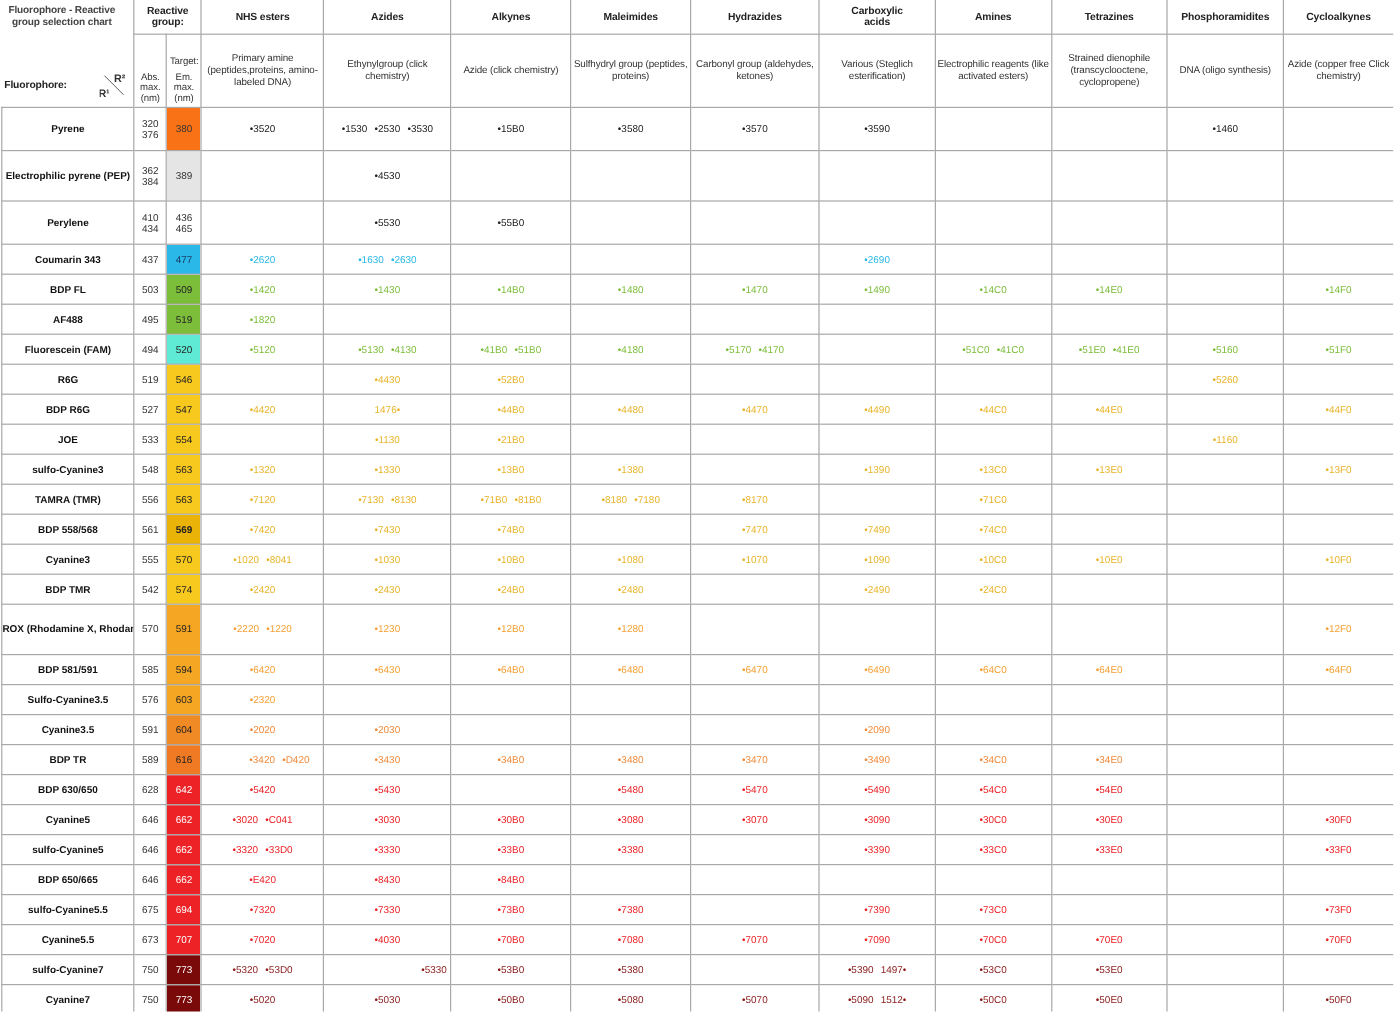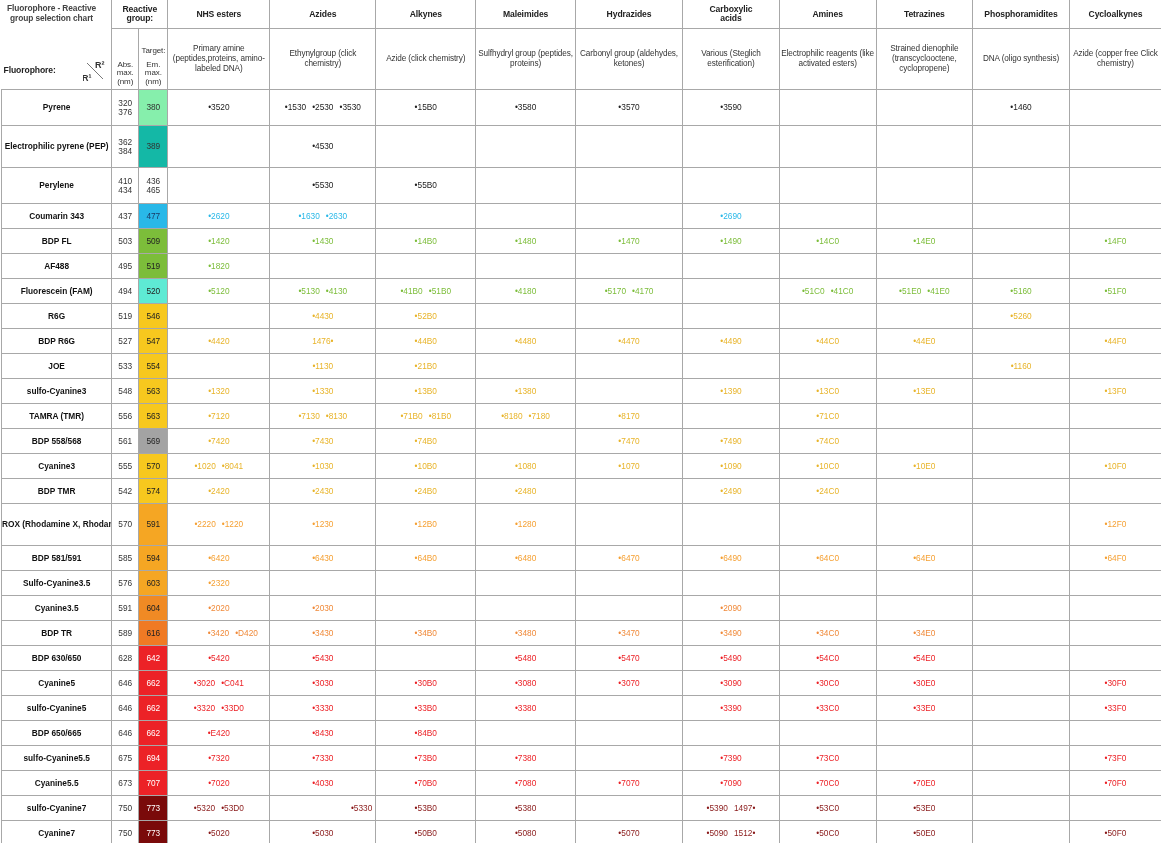--- a/index.html
+++ b/index.html
@@ -86,39 +86,39 @@
       <th class="hdr-sub" style="border-right:none">Azide (copper free Click chemistry)</th>
     </tr>
   </thead>
   <tbody id="chart-body">
       <tr class="row tall">
         <td class="name">Pyrene</td>
         <td class="abs">
           <div>320</div>
           <div>376</div>
         </td>
-        <td class="em" style="background: #86efac;">380</td>
+        <td class="em" style="background: #f97316;">380</td>
         <td class="val" style="color: rgb(34, 34, 34);"><span class="item">•3520</span></td>
         <td class="val" style="color: rgb(34, 34, 34);"><span class="item">•1530</span><span class="item">•2530</span><span class="item">•3530</span></td>
         <td class="val" style="color: rgb(34, 34, 34);"><span class="item">•15B0</span></td>
         <td class="val" style="color: rgb(34, 34, 34);"><span class="item">•3580</span></td>
         <td class="val" style="color: rgb(34, 34, 34);"><span class="item">•3570</span></td>
         <td class="val" style="color: rgb(34, 34, 34);"><span class="item">•3590</span></td>
         <td class="val" style="color: rgb(34, 34, 34);"></td>
         <td class="val" style="color: rgb(34, 34, 34);"></td>
         <td class="val" style="color: rgb(34, 34, 34);"><span class="item">•1460</span></td>
         <td class="val" style="color: rgb(34, 34, 34); border-right: none;"></td>
       </tr>
       <tr class="row xtall">
         <td class="name">Electrophilic pyrene (PEP)</td>
         <td class="abs">
           <div>362</div>
           <div>384</div>
         </td>
-        <td class="em" style="background: #14b8a6;">389</td>
+        <td class="em" style="background: #e5e5e5;">389</td>
         <td class="val" style="color: rgb(34, 34, 34);"></td>
         <td class="val" style="color: rgb(34, 34, 34);"><span class="item">•4530</span></td>
         <td class="val" style="color: rgb(34, 34, 34);"></td>
         <td class="val" style="color: rgb(34, 34, 34);"></td>
         <td class="val" style="color: rgb(34, 34, 34);"></td>
         <td class="val" style="color: rgb(34, 34, 34);"></td>
         <td class="val" style="color: rgb(34, 34, 34);"></td>
         <td class="val" style="color: rgb(34, 34, 34);"></td>
         <td class="val" style="color: rgb(34, 34, 34);"></td>
         <td class="val" style="color: rgb(34, 34, 34); border-right: none;"></td>
@@ -275,21 +275,21 @@
         <td class="val" style="color: rgb(232, 180, 42);"><span class="item">•8170</span></td>
         <td class="val" style="color: rgb(232, 180, 42);"></td>
         <td class="val" style="color: rgb(232, 180, 42);"><span class="item">•71C0</span></td>
         <td class="val" style="color: rgb(232, 180, 42);"></td>
         <td class="val" style="color: rgb(232, 180, 42);"></td>
         <td class="val" style="color: rgb(232, 180, 42); border-right: none;"></td>
       </tr>
       <tr class="row">
         <td class="name">BDP 558/568</td>
         <td class="abs">561</td>
-        <td class="em colored" style="background: #a3a3a3;">569</td>
+        <td class="em colored" style="background: #eab308; font-weight: bold;">569</td>
         <td class="val" style="color: rgb(232, 180, 42);"><span class="item">•7420</span></td>
         <td class="val" style="color: rgb(232, 180, 42);"><span class="item">•7430</span></td>
         <td class="val" style="color: rgb(232, 180, 42);"><span class="item">•74B0</span></td>
         <td class="val" style="color: rgb(232, 180, 42);"></td>
         <td class="val" style="color: rgb(232, 180, 42);"><span class="item">•7470</span></td>
         <td class="val" style="color: rgb(232, 180, 42);"><span class="item">•7490</span></td>
         <td class="val" style="color: rgb(232, 180, 42);"><span class="item">•74C0</span></td>
         <td class="val" style="color: rgb(232, 180, 42);"></td>
         <td class="val" style="color: rgb(232, 180, 42);"></td>
         <td class="val" style="color: rgb(232, 180, 42); border-right: none;"></td>

